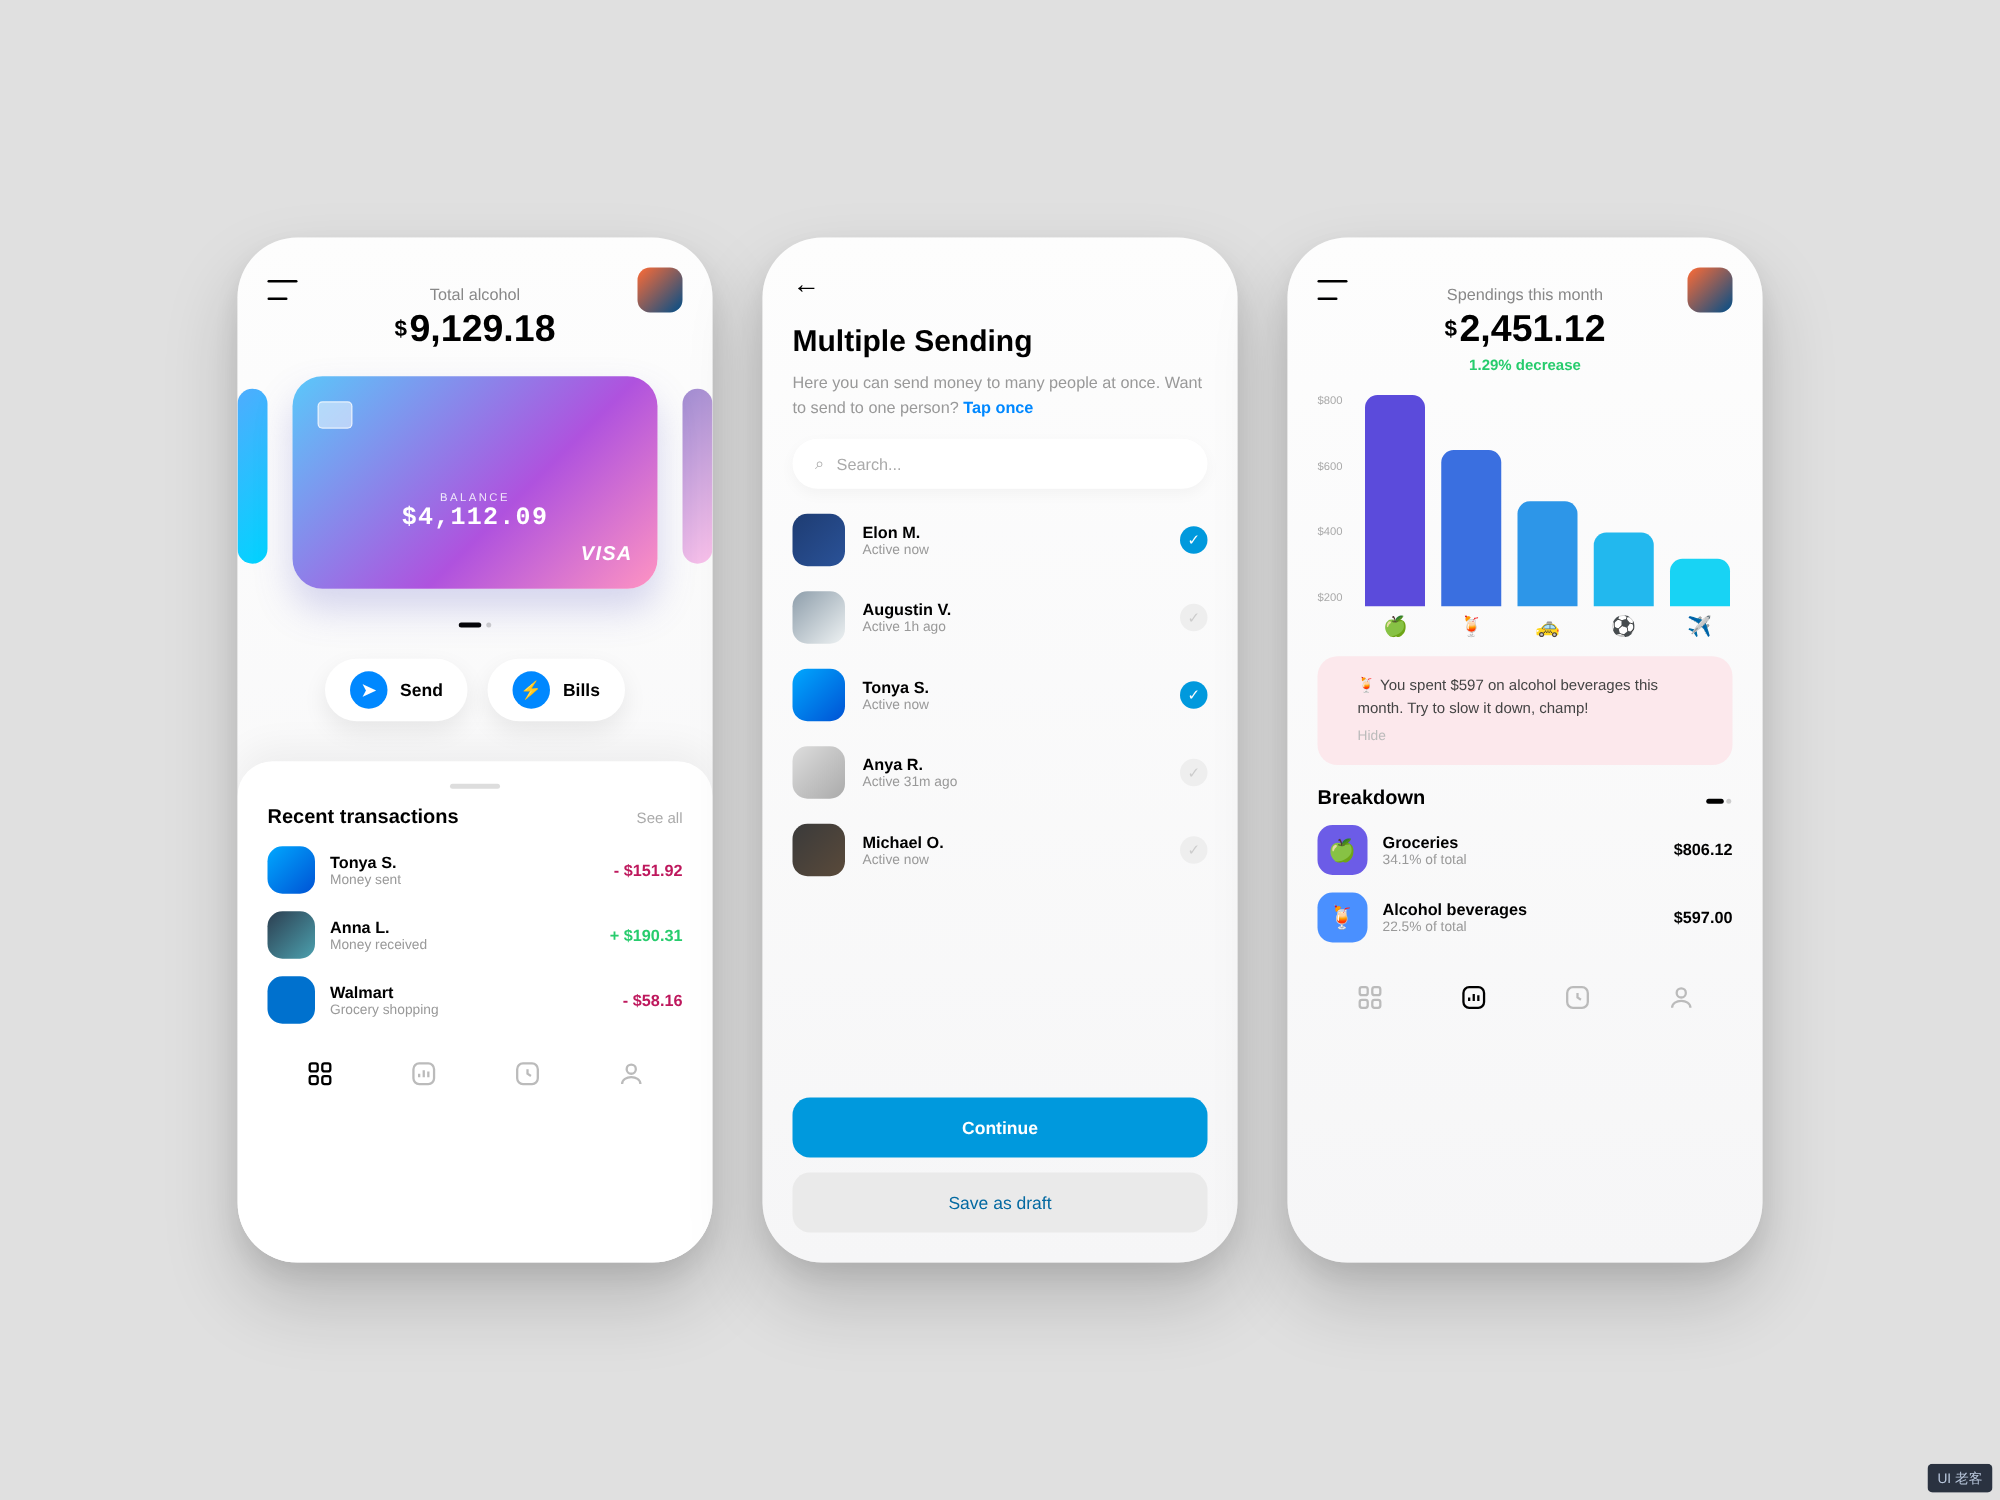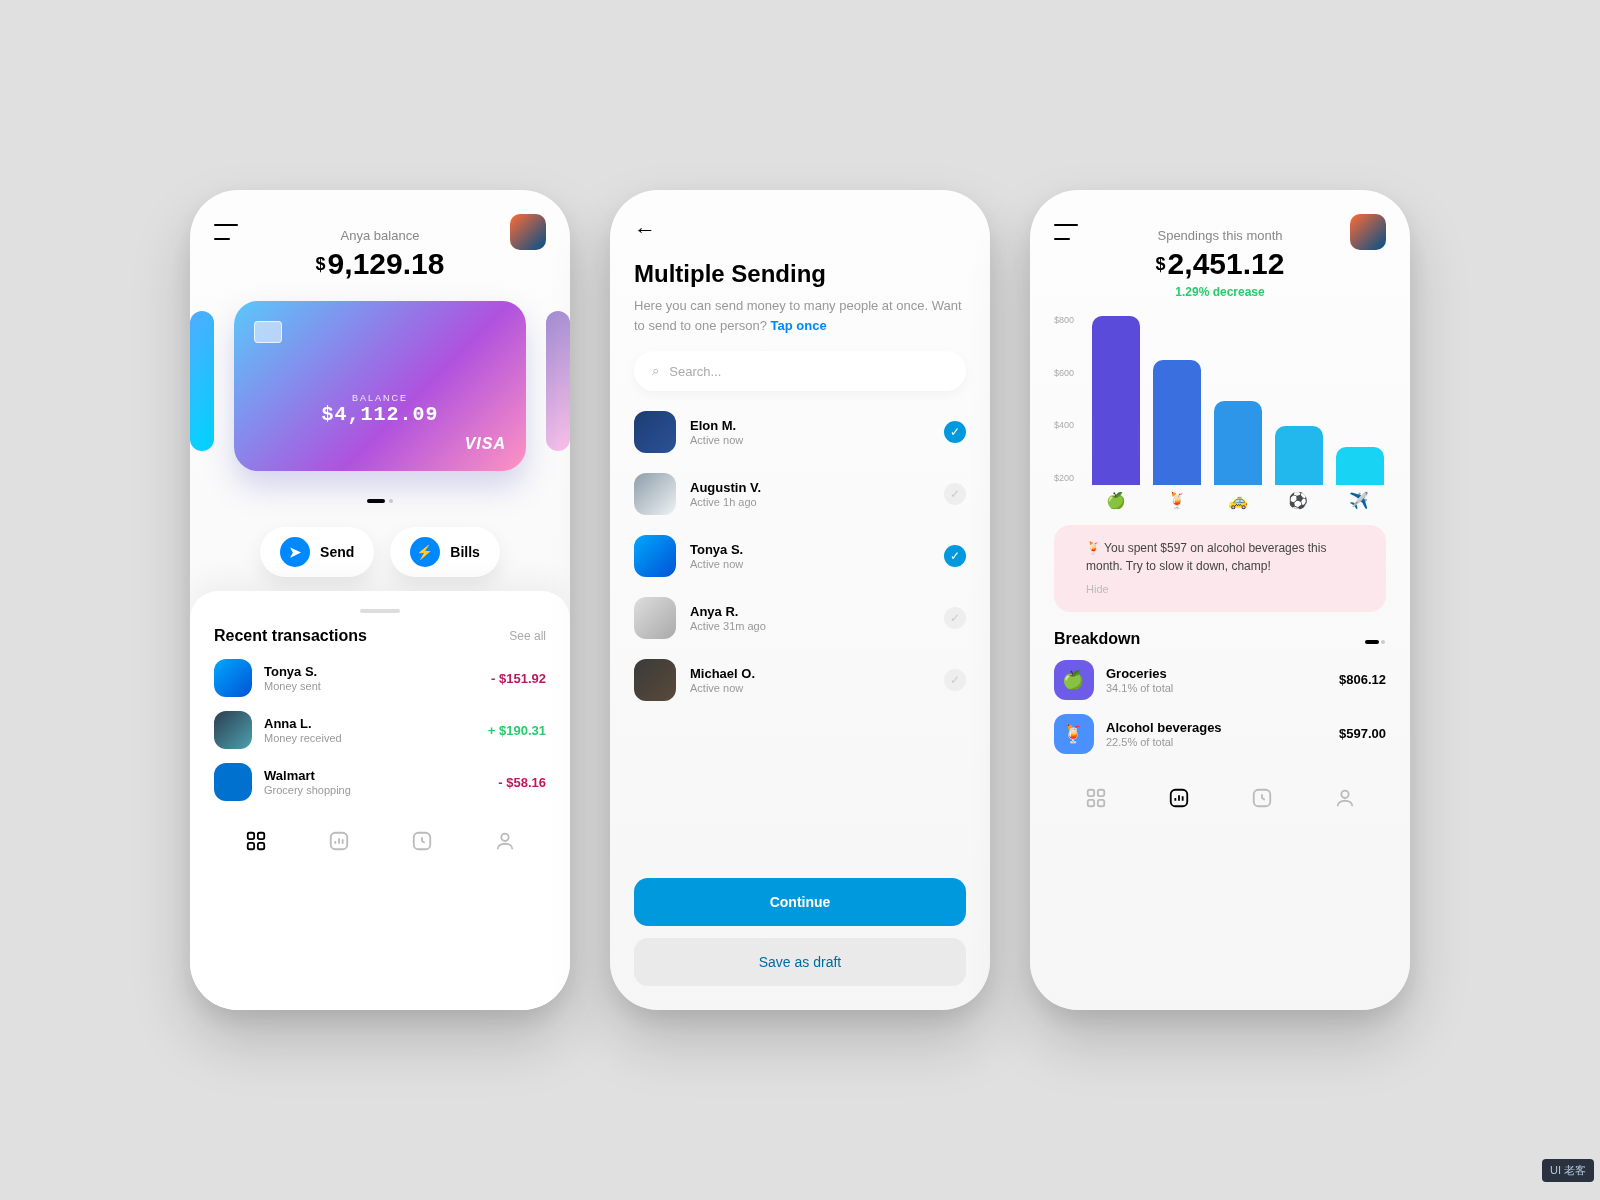--- a/index.html
+++ b/index.html
@@ -22,21 +22,21 @@
 .chip { width: 28px; height: 22px; border-radius: 4px; background: rgba(255,255,255,0.5); border: 1px solid rgba(255,255,255,0.7); }
 .card-balance-label { font-size: 9px; letter-spacing: 2px; margin-top: 50px; color: rgba(255,255,255,0.85); }
 .card-balance { font-size: 20px; font-weight: 600; font-family: 'Courier New', monospace; letter-spacing: 1px; }
 .visa { position: absolute; right: 20px; bottom: 18px; font-size: 16px; font-weight: 700; font-style: italic; letter-spacing: 1px; }
 .dots { text-align: center; margin-top: 8px; }
 .dots span { display: inline-block; width: 18px; height: 4px; background: #000; border-radius: 2px; margin: 0 2px; }
 .dots span.inactive { width: 4px; background: #ccc; }
 .pill-row { display: flex; gap: 16px; justify-content: center; margin-top: 20px; }
 .pill { background: #fff; border-radius: 30px; padding: 10px 20px; display: flex; align-items: center; gap: 10px; box-shadow: 0 8px 20px rgba(0,0,0,0.08); font-size: 14px; font-weight: 600; cursor: pointer; }
 .circle-icon { width: 30px; height: 30px; border-radius: 50%; background: #0088ff; display: flex; align-items: center; justify-content: center; color: #fff; font-size: 14px; }
-.sheet { background: #fff; border-radius: 28px 28px 0 0; margin: 14px -24px -24px; padding: 18px 24px 0; flex: 1; box-shadow: 0 -10px 30px rgba(0,0,0,0.05); position: relative; }
+.sheet { background: #fff; border-radius: 28px 28px 0 0; margin: 32px -24px -24px; padding: 18px 24px 0; flex: 1; box-shadow: 0 -10px 30px rgba(0,0,0,0.05); position: relative; }
 .handle { width: 40px; height: 4px; background: #ddd; border-radius: 2px; margin: 0 auto 14px; }
 .section-title-row { display: flex; justify-content: space-between; align-items: center; margin-bottom: 14px; }
 .section-title { font-size: 16px; font-weight: 700; }
 .see-all { font-size: 12px; color: #aaa; cursor: pointer; }
 .list-item { display: flex; align-items: center; gap: 12px; margin-bottom: 14px; }
 .item-avatar { width: 38px; height: 38px; border-radius: 12px; flex-shrink: 0; }
 .item-text { flex: 1; }
 .item-name { font-size: 13px; font-weight: 700; }
 .item-sub { font-size: 11px; color: #999; margin-top: 1px; }
 .item-amount { font-size: 13px; font-weight: 600; }
@@ -67,34 +67,34 @@
 .bar-icon { font-size: 16px; height: 24px; }
 .alert-box { background: #fce8ec; border-radius: 16px; padding: 14px 32px; margin-top: 10px; font-size: 12px; line-height: 1.5; color: #444; }
 .alert-hide { color: #bbb; font-size: 11px; margin-top: 6px; cursor: pointer; }
 .breakdown-header { display: flex; justify-content: space-between; align-items: center; margin-top: 18px; }
 .breakdown-title { font-size: 16px; font-weight: 700; }
 .toggle-dots span { display: inline-block; width: 14px; height: 4px; background: #000; border-radius: 2px; margin: 0 1px; }
 .toggle-dots span.off { width: 4px; background: #ccc; }
 .breakdown-list { margin-top: 12px; }
 .breakdown-item { display: flex; align-items: center; gap: 12px; margin-bottom: 14px; }
 .square-icon { width: 40px; height: 40px; border-radius: 12px; display: flex; align-items: center; justify-content: center; font-size: 18px; }
-.watermark { position: fixed; bottom: 18px; right: 6px; background: #2a3240; color: #b8c6db; font-size: 11px; padding: 4px 8px; border-radius: 4px; }
+.watermark { position: fixed; bottom: 6px; right: 6px; background: #2a3240; color: #b8c6db; font-size: 11px; padding: 4px 8px; border-radius: 4px; }
 </style>
 </head>
 <body>
 
 <div class="phone">
   <div class="header-row">
     <div class="hamburger">
         <span></span>
         <span></span>
       </div>
     <div class="avatar"></div>
   </div>
-  <div class="title-label">Anya balance</div>
+  <div class="title-label">Total alcohol</div>
   <div class="big-amount"><span class="dollar">$</span><span>9,129.18</span></div>
 
   <div class="card-area">
     <div class="card-peek left"></div>
     <div class="card-peek right"></div>
     <div class="card">
       <div class="chip"></div>
       <div class="card-balance-label">BALANCE</div>
       <div class="card-balance">$4,112.09</div>
       <div class="visa">VISA</div>

